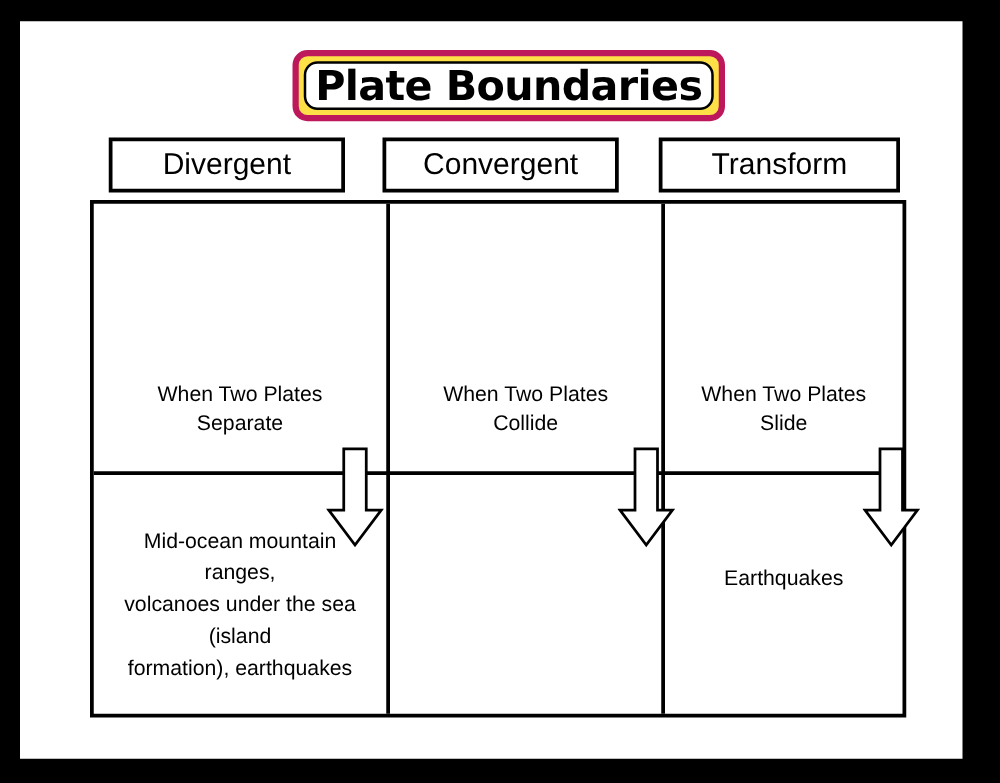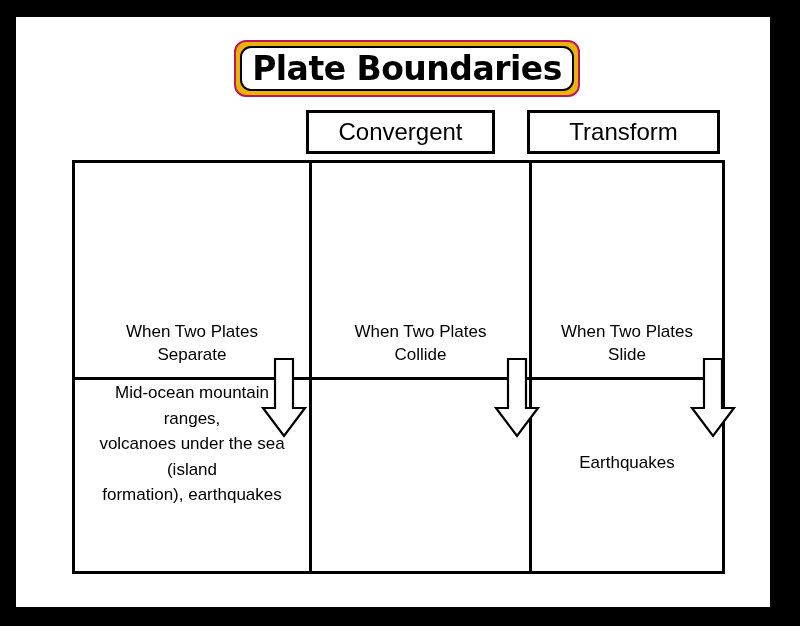--- a/index.html
+++ b/index.html
@@ -24,23 +24,23 @@
     background: #ffffff;
   }
 
   
   #title-plaque {
     position: absolute;
     left: 218px;
     top: 23px;
     width: 346px;
     height: 57px;
-    border: 2px solid #be185d;
+    border: 5px solid #be185d;
     border-radius: 12px;
-    background: #eab308;
+    background: #fde047;
     box-sizing: border-box;
   }
   #title-plaque-inner {
     position: absolute;
     left: 4px;
     top: 4px;
     right: 4px;
     bottom: 4px;
     border: 2px solid #000000;
     border-radius: 11px;
@@ -122,38 +122,40 @@
   .cell-top {
     position: absolute;
     left: 0;
     right: 0;
     top: 0;
     height: 214px;
     display: flex;
     align-items: flex-end;
     justify-content: center;
     box-sizing: border-box;
-    padding-bottom: 10px;
+    padding-bottom: 26px;
   }
   .cell-top-text {
     font-size: 17px;
     line-height: 1.35;
     color: #000000;
     text-align: center;
     white-space: pre-line;
   }
   .cell-bottom {
     position: absolute;
     left: 0;
     right: 0;
     top: 217px;
     bottom: 0;
     display: flex;
-    justify-content: center;
-    box-sizing: border-box;
+    align-items: flex-end;
+    justify-content: center;
+    box-sizing: border-box;
+    padding-bottom: 24px;
   }
   .cell-bottom-text {
     font-size: 17px;
     line-height: 1.5;
     color: #000000;
     text-align: center;
     white-space: pre-line;
     padding: 0 14px;
   }
   #col-2 .cell-bottom { align-items: center; padding-bottom: 26px; }
@@ -175,20 +177,23 @@
 <body>
 
 <div id="page">
 
   <div id="title-plaque">
     <div id="title-plaque-inner">
       <div id="title-text">Plate Boundaries</div>
     </div>
   </div>
 
+  <div class="header-box" id="header-box-0">
+    <span class="header-label">Divergent</span>
+  </div>
   <div class="header-box" id="header-box-2">
     <span class="header-label">Transform</span>
   </div>
   <div class="header-box" id="header-box-1">
     <span class="header-label">Convergent</span>
   </div>
 
   <div id="table">
 
     <div class="v-divider" id="v-divider-0"></div>

